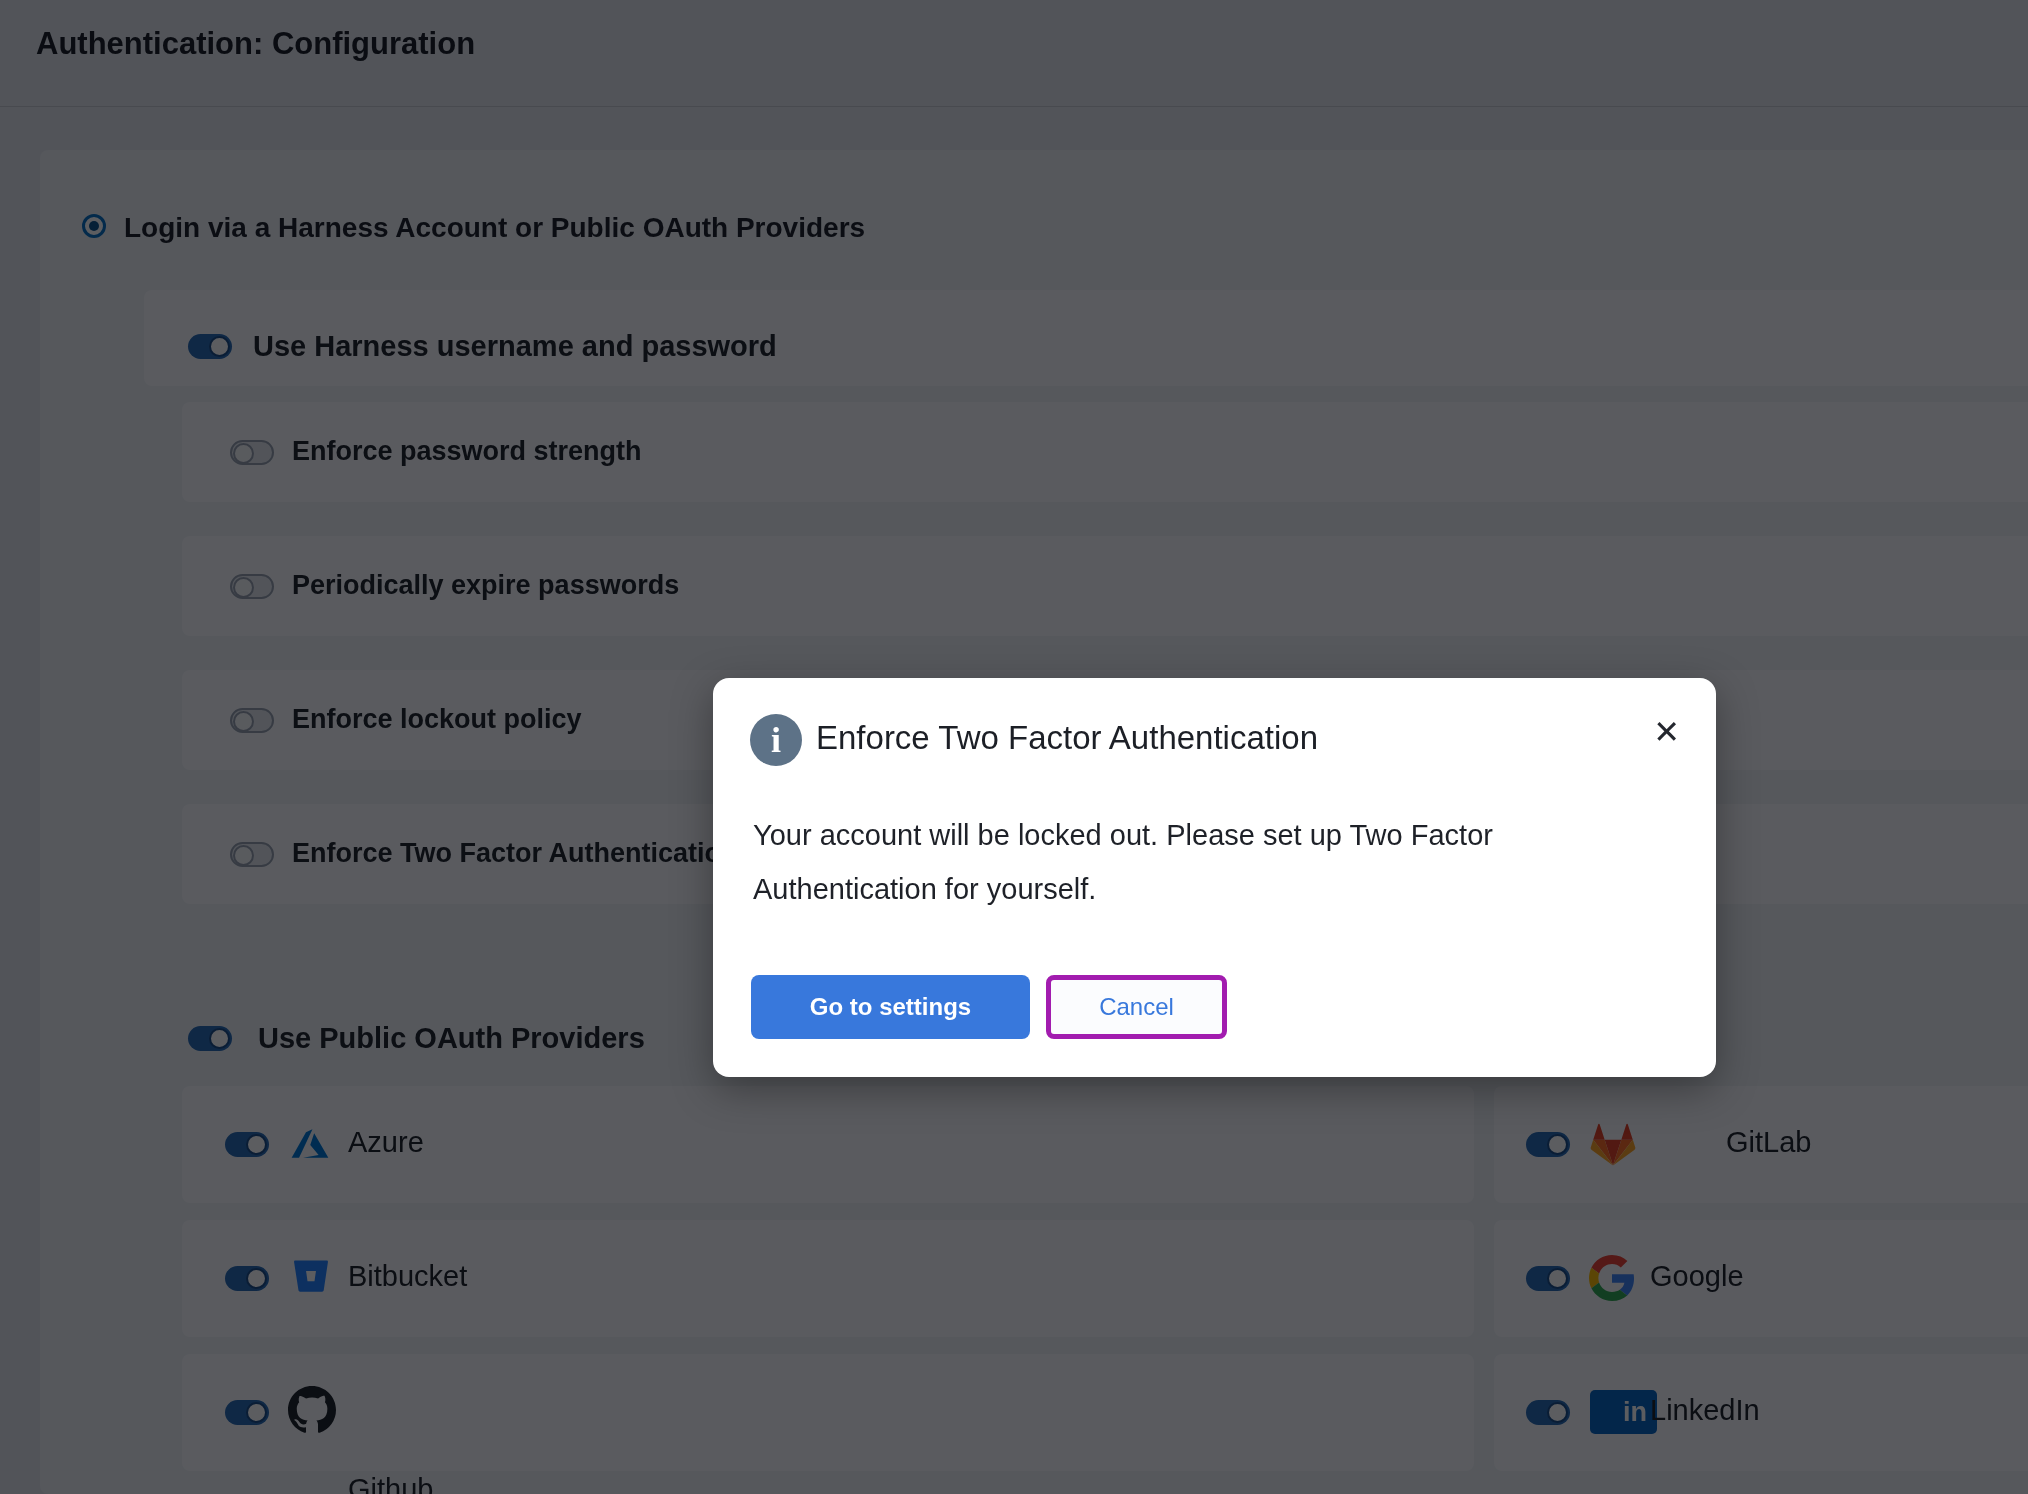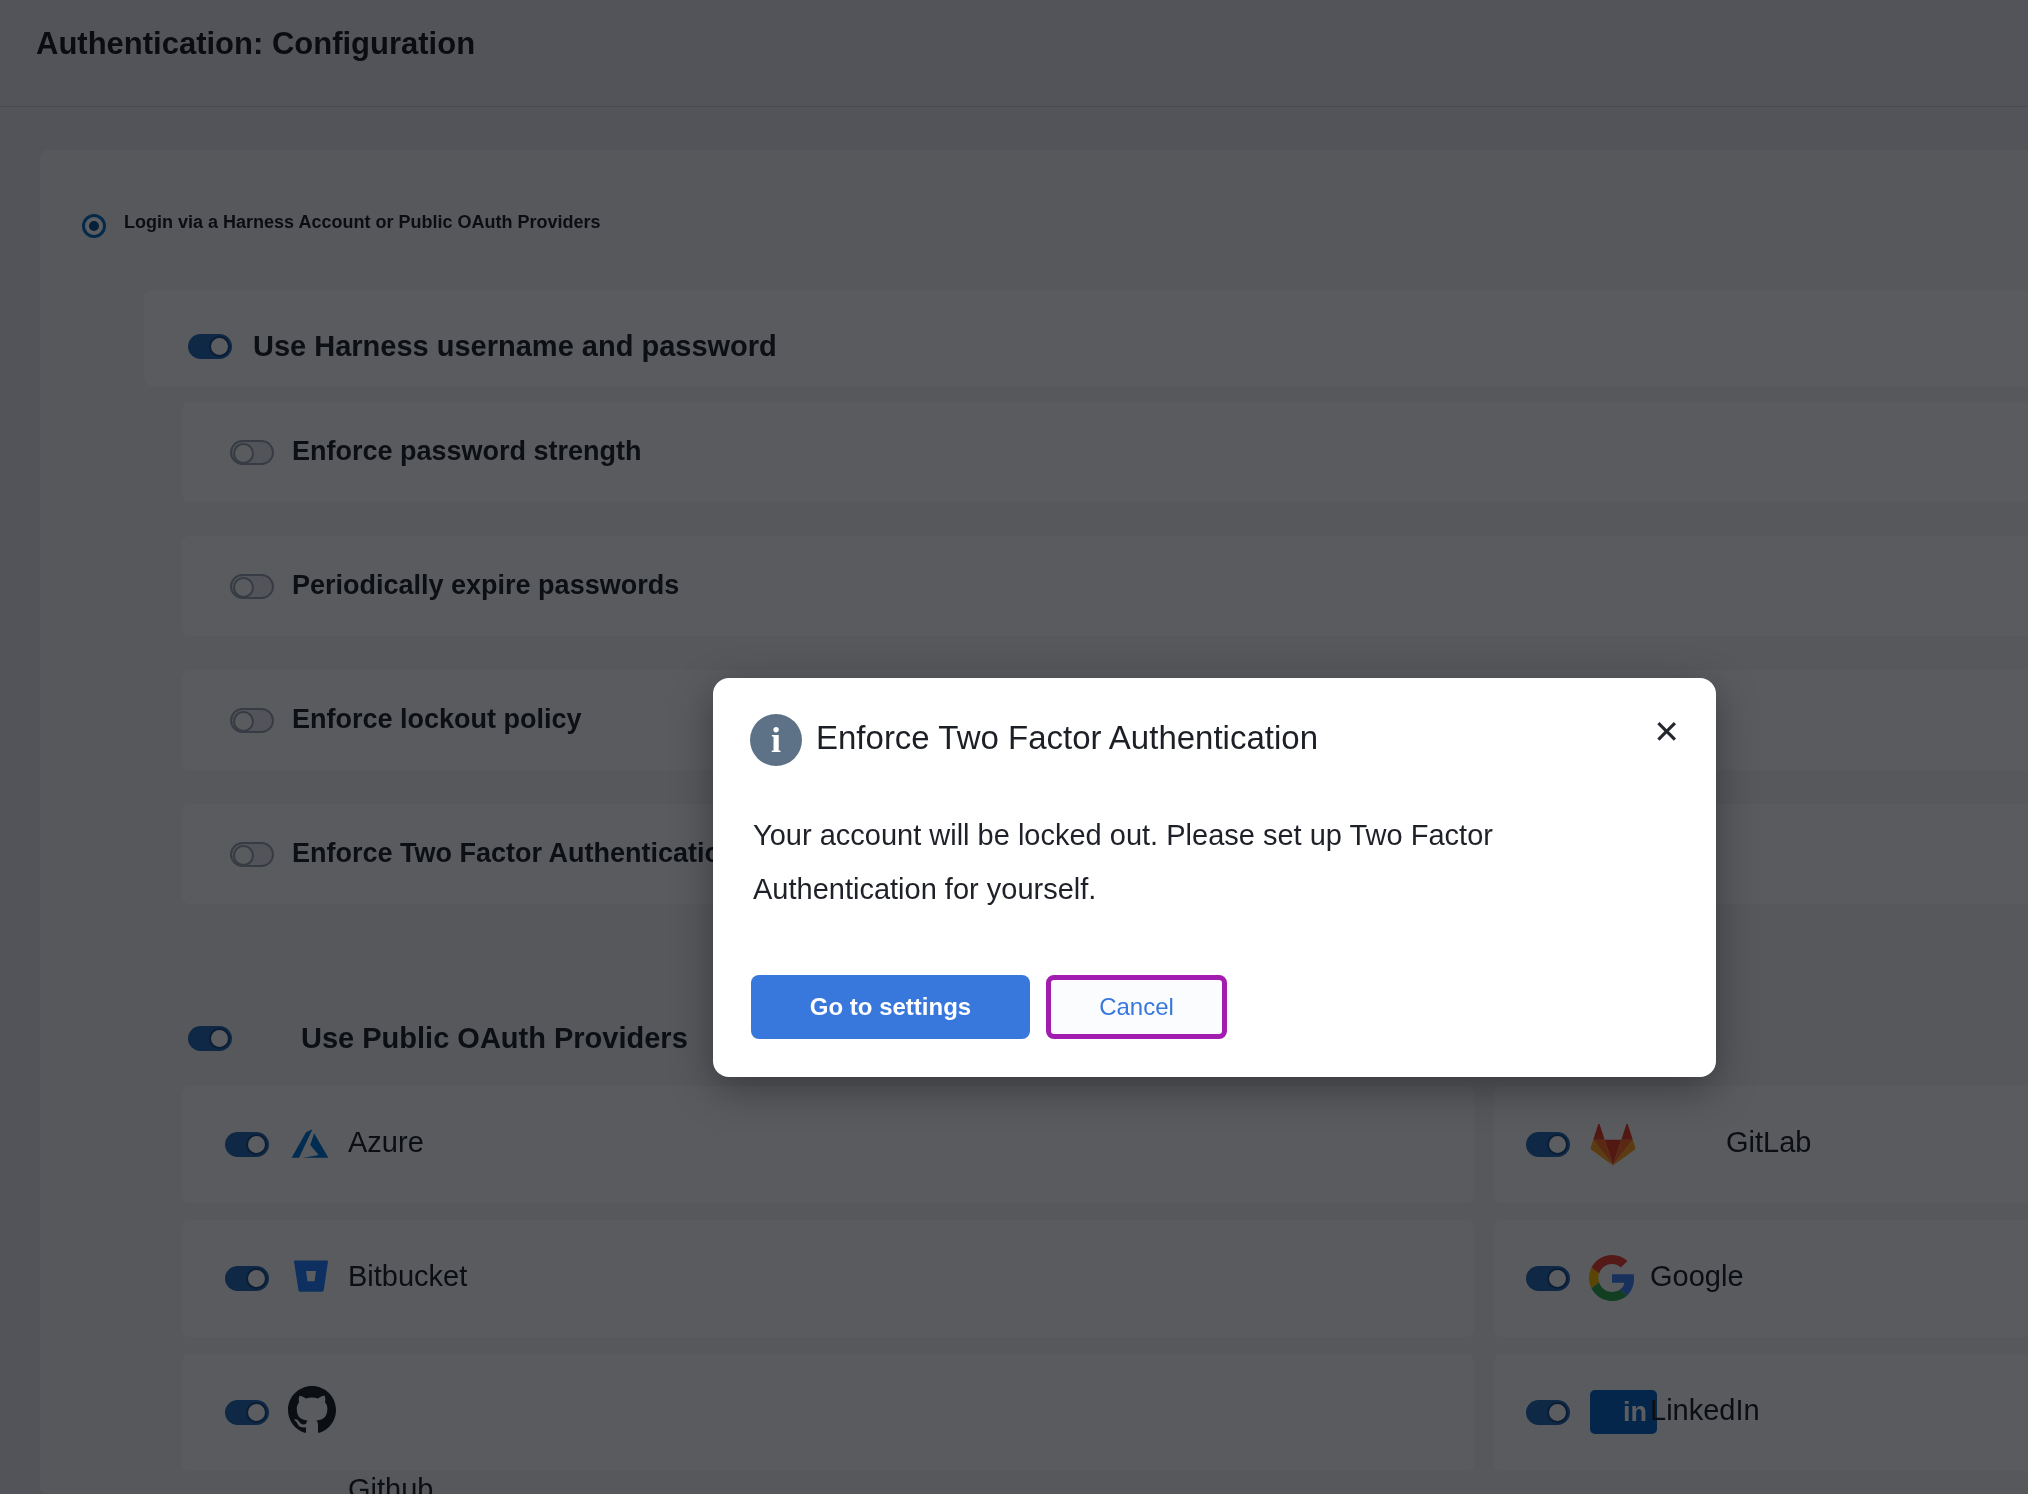--- a/index.html
+++ b/index.html
@@ -8,21 +8,21 @@
   
   .app-header{position:absolute;left:0;top:0;width:100%;height:107px;
               border-bottom:1px solid #c7cad1;box-sizing:border-box;}
   .app-title{position:absolute;left:36px;top:26px;font-size:31px;font-weight:700;color:#1d2127;}
   .card{position:absolute;left:40px;top:150px;width:2018px;height:1344px;
         background:#edf0f4;border-radius:8px;}
   .row-box{position:absolute;background:#f9fafc;border-radius:8px;}
   .radio{position:absolute;width:24px;height:24px;border-radius:50%;
          border:3px solid #0b72c4;box-sizing:border-box;background:#fff;}
   .radio .dot{position:absolute;left:4px;top:4px;width:10px;height:10px;border-radius:50%;background:#11568f;}
-  .radio-label{position:absolute;font-size:18px;font-weight:700;color:#1f232a;text-align:right;}
+  .radio-label{position:absolute;font-size:28px;font-weight:700;color:#1f232a;text-align:right;}
   .sec-label{position:absolute;font-size:29px;font-weight:600;color:#23272e;}
   .pol-label{position:absolute;font-size:27px;font-weight:600;color:#23272e;}
   .prov-label{position:absolute;font-size:29px;font-weight:400;color:#21252b;}
   
   .toggle{position:absolute;width:44px;height:25px;border-radius:13px;box-sizing:border-box;}
   .toggle .knob{position:absolute;top:2px;width:21px;height:21px;border-radius:50%;box-sizing:border-box;background:#fff;}
   .toggle.on{background:#2a6cb5;}
   .toggle.on .knob{right:2px;border:2px solid #1d4e87;}
   .toggle.off{background:#e2e6ec;border:2px solid #98a2b0;}
   .toggle.off .knob{left:1px;top:1px;background:#f7f8fa;border:2px solid #98a2b0;}
@@ -91,21 +91,21 @@
 
   <div class="row-box" style="left:182px;top:804px;width:1876px;height:100px;"></div>
   <div class="toggle off" style="left:230px;top:842px;">
       <div class="knob"></div>
     </div>
   <div class="pol-label" style="left:292px;top:838px;">Enforce Two Factor Authentication</div>
 
   <div class="toggle on" style="left:188px;top:1026px;">
     <div class="knob"></div>
   </div>
-  <div class="sec-label" style="left:258px;top:1022px;margin-left:43px;">Use Public OAuth Providers</div>
+  <div class="sec-label" style="left:258px;top:1022px;">Use Public OAuth Providers</div>
 
   <div class="row-box" style="left:182px;top:1086px;width:1292px;height:117px;"></div>
   <div class="toggle on" style="left:225px;top:1132px;">
       <div class="knob"></div>
     </div>
   <div class="icon-badge" style="left:286px;top:1121px;width:48px;height:46px;">
     <svg width="46" height="44" viewBox="0 0 24 24">
       <path d="M13.34 4L6.03 19.5H2L9.8 5.6 13.34 4z" fill="#0078D4"></path>
       <path d="M14.27 6.2L22 19.5H8.2l8.5-1.5-4.56-5.42 2.13-6.38z" fill="#0078D4"></path>
     </svg>

